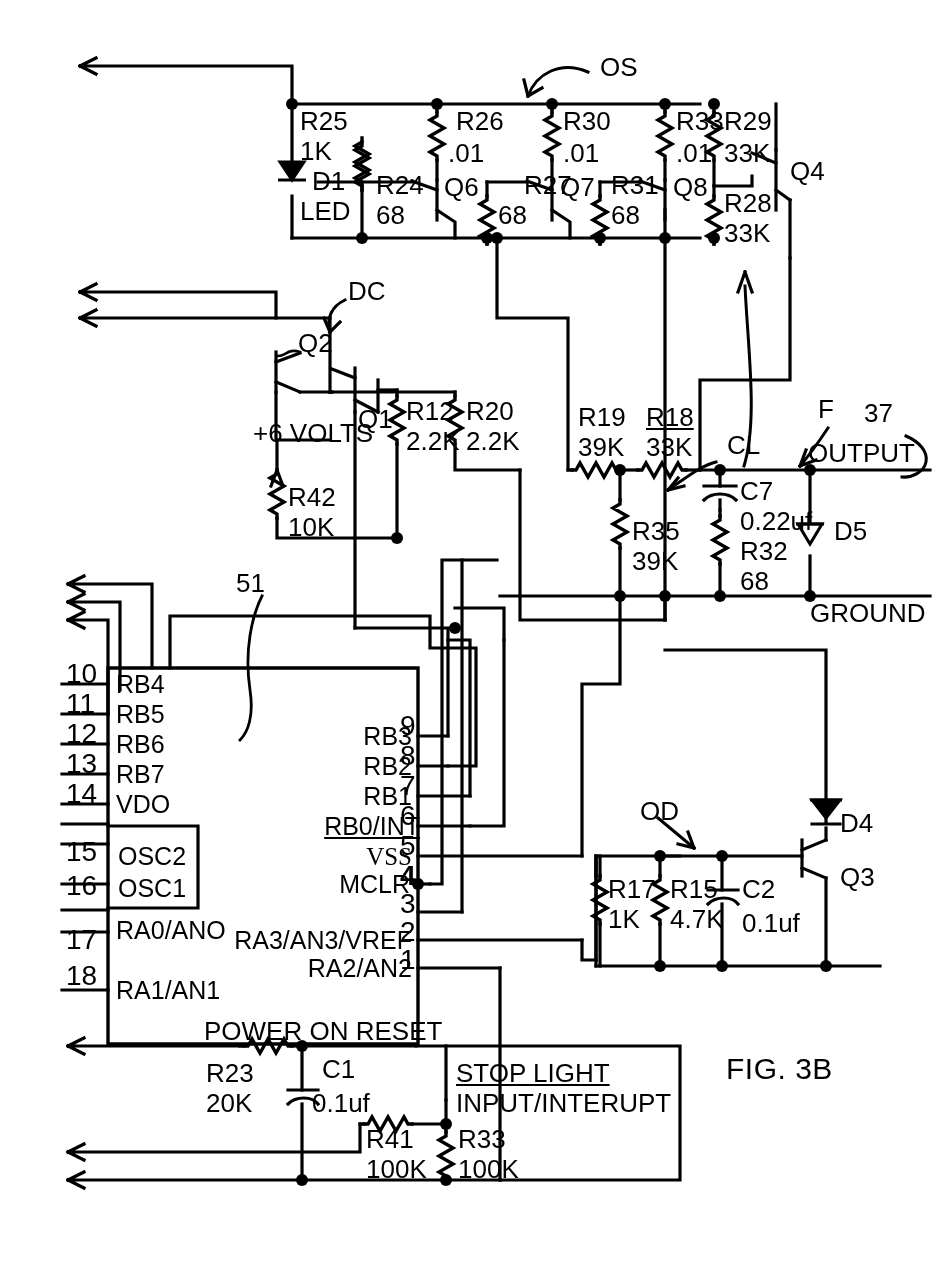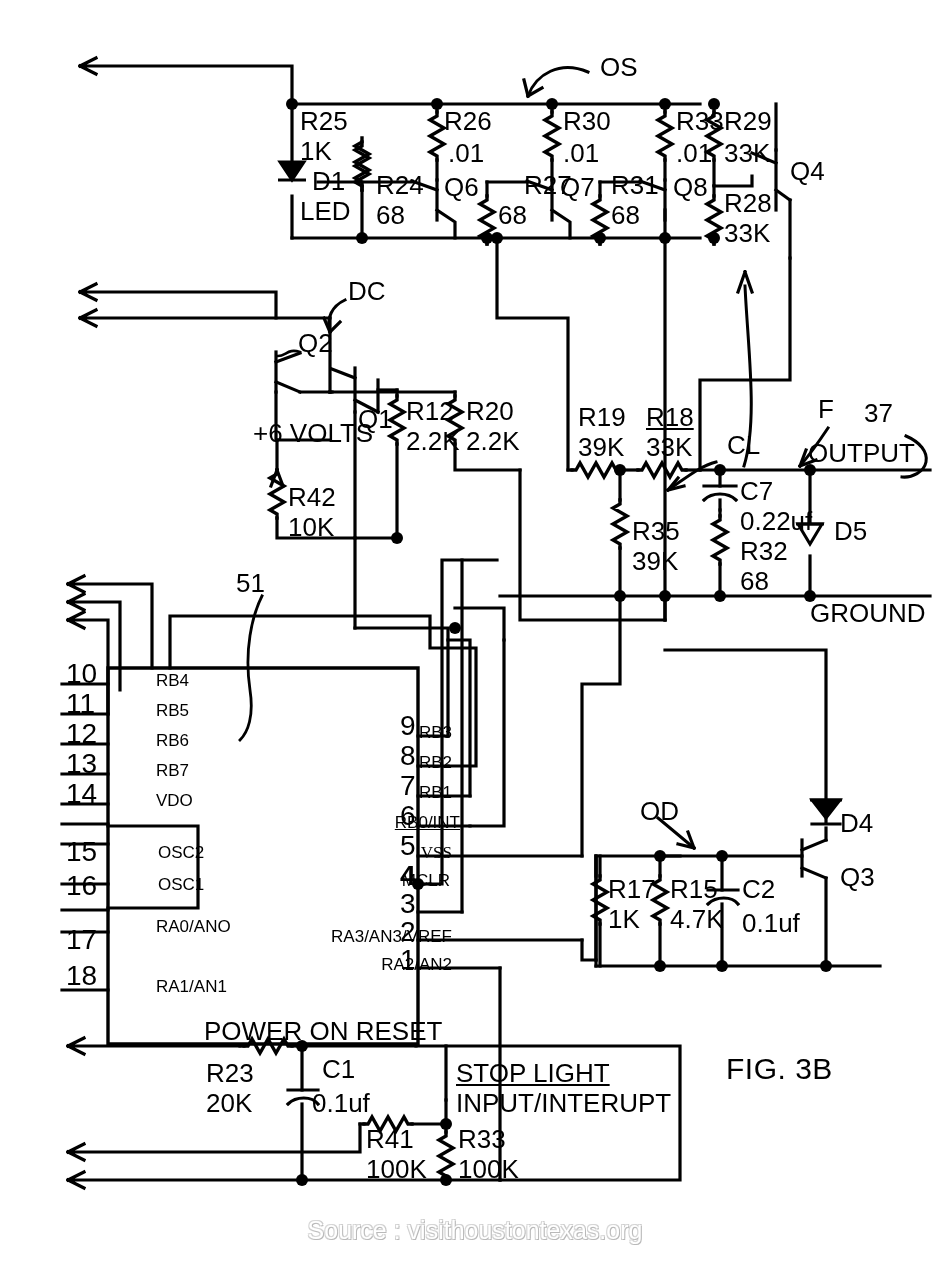--- a/index.html
+++ b/index.html
@@ -1,21 +1,21 @@
 <!DOCTYPE html>
 <html><head>
 <meta charset="utf-8">
 <style>
   html,body{margin:0;padding:0;background:#ffffff;}
   body{font-family:"Liberation Sans",sans-serif;}
   #page{position:relative;width:950px;height:1277px;background:#ffffff;overflow:hidden;}
   #schematic{position:absolute;left:0;top:0;width:950px;height:1277px;}
   .lbl{position:absolute;font-family:"Liberation Sans",sans-serif;color:#000;white-space:pre;line-height:1.02;font-weight:400;}
   .s26{font-size:26px;}
-  .s25{font-size:17px;margin-left:40px;}
+  .s25{font-size:25px;}
   .s24{font-size:28px;}
   .fig{font-size:30px;letter-spacing:.5px;}
   #watermark{position:absolute;left:0;top:1216px;width:950px;text-align:center;
      font-size:25px;color:#ffffff;
      text-shadow: 1px 1px 0 #b9b9b9, -1px -1px 0 #d8d8d8, 1px -1px 0 #cfcfcf, -1px 1px 0 #cfcfcf;
      font-family:"Liberation Sans",sans-serif;}
 </style>
 </head>
 <body>
 
@@ -321,21 +321,21 @@
       <circle cx="446" cy="1180" r="6"></circle>
       <circle cx="418" cy="884" r="6"></circle>
     </g>
   </svg>
 
   <div class="lbl s26" style="left:300px;top:108px;">R25</div>
   <div class="lbl s26" style="left:300px;top:138px;">1K</div>
   <div class="lbl s26" style="left:312px;top:168px;">D1</div>
   <div class="lbl s26" style="left:300px;top:198px;">LED</div>
 
-  <div class="lbl s26" style="left:444px;top:108px;text-align:center;">R26</div>
+  <div class="lbl s26" style="left:456px;top:108px;text-align:center;">R26</div>
   <div class="lbl s26" style="left:448px;top:140px;">.01</div>
   <div class="lbl s26" style="left:563px;top:108px;">R30</div>
   <div class="lbl s26" style="left:563px;top:140px;">.01</div>
   <div class="lbl s26" style="left:676px;top:108px;">R33</div>
   <div class="lbl s26" style="left:676px;top:140px;">.01</div>
   <div class="lbl s26" style="left:724px;top:108px;">R29</div>
   <div class="lbl s26" style="left:724px;top:140px;">33K</div>
 
   <div class="lbl s26" style="left:376px;top:172px;">R24</div>
   <div class="lbl s26" style="left:376px;top:202px;">68</div>
@@ -439,14 +439,13 @@
   <div class="lbl s26" style="left:312px;top:1090px;">0.1uf</div>
   <div class="lbl s26" style="left:456px;top:1060px;text-decoration:underline;">STOP LIGHT</div>
   <div class="lbl s26" style="left:456px;top:1090px;">INPUT/INTERUPT</div>
   <div class="lbl s26" style="left:366px;top:1126px;">R41</div>
   <div class="lbl s26" style="left:366px;top:1156px;">100K</div>
   <div class="lbl s26" style="left:458px;top:1126px;">R33</div>
   <div class="lbl s26" style="left:458px;top:1156px;">100K</div>
 
   <div class="lbl fig" style="left:726px;top:1054px;">FIG. 3B</div>
 
-  <div id="watermark">Source : visithoustontexas.org</div>
 </div>
 
 </body></html>

